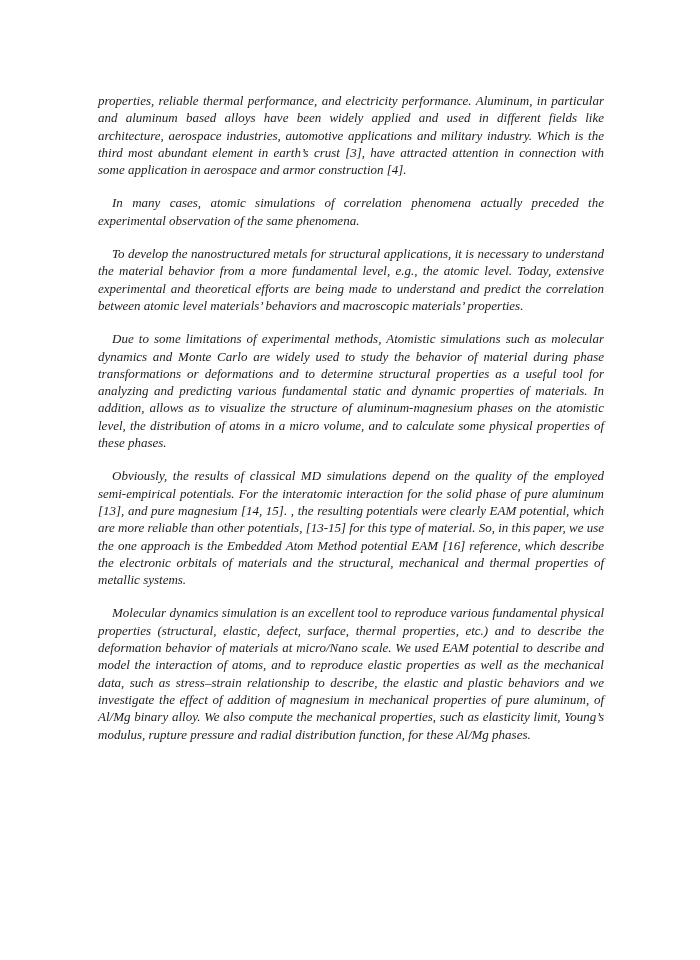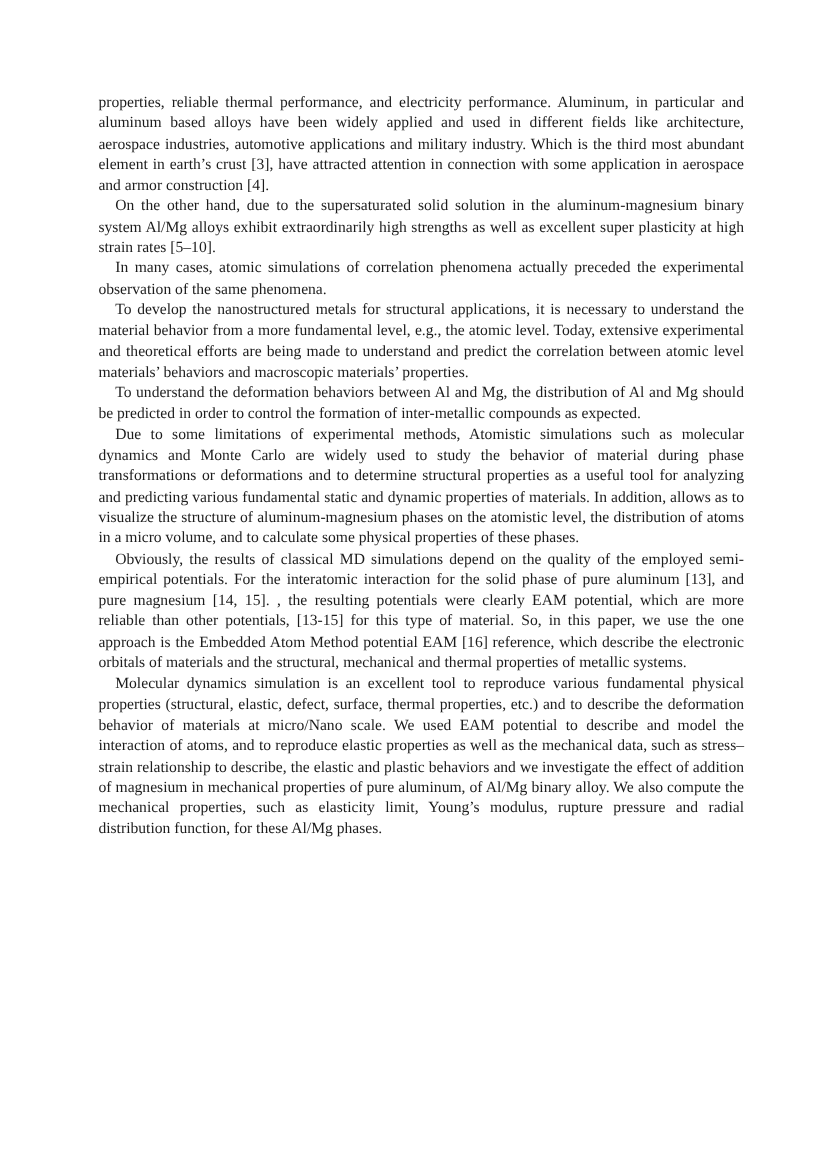--- a/index.html
+++ b/index.html
@@ -21,34 +21,33 @@
     width: 538px;
     font-family: "Liberation Serif", "DejaVu Serif", serif;
     font-size: 13px;
     line-height: 17.3px;
     color: #1c1c1c;
     text-align: justify;
     -webkit-hyphens: none;
     hyphens: none;
   }
   .text-column p {
-    margin: 0;
+    margin: 16px;
     padding: 0;
+    font-style: italic;
   }
   .text-column p.indent {
     text-indent: 14px;
   }
 </style>
 </head>
 <body>
 
 <div class="page">
   <div class="text-column">
     <p>properties, reliable thermal performance, and electricity performance. Aluminum, in particular and aluminum based alloys have been widely applied and used in different fields like architecture, aerospace industries, automotive applications and military industry. Which is the third most abundant element in earth’s crust [3], have attracted attention in connection with some application in aerospace and armor construction [4].</p>
-    <p class="indent">On the other hand, due to the supersaturated solid solution in the aluminum-magnesium binary system Al/Mg alloys exhibit extraordinarily high strengths as well as excellent super plasticity at high strain rates [5–10].</p>
     <p class="indent">In many cases, atomic simulations of correlation phenomena actually preceded the experimental observation of the same phenomena.</p>
     <p class="indent">To develop the nanostructured metals for structural applications, it is necessary to understand the material behavior from a more fundamental level, e.g., the atomic level. Today, extensive experimental and theoretical efforts are being made to understand and predict the correlation between atomic level materials’ behaviors and macroscopic materials’ properties.</p>
-    <p class="indent">To understand the deformation behaviors between Al and Mg, the distribution of Al and Mg should be predicted in order to control the formation of inter-metallic compounds as expected.</p>
     <p class="indent">Due to some limitations of experimental methods, Atomistic simulations such as molecular dynamics and Monte Carlo are widely used to study the behavior of material during phase transformations or deformations and to determine structural properties as a useful tool for analyzing and predicting various fundamental static and dynamic properties of materials. In addition, allows as to visualize the structure of aluminum-magnesium phases on the atomistic level, the distribution of atoms in a micro volume, and to calculate some physical properties of these phases.</p>
     <p class="indent">Obviously, the results of classical MD simulations depend on the quality of the employed semi-empirical potentials. For the interatomic interaction for the solid phase of pure aluminum [13], and pure magnesium [14, 15]. , the resulting potentials were clearly EAM potential, which are more reliable than other potentials, [13-15] for this type of material.  So, in this paper, we use the one approach is the Embedded Atom Method potential EAM [16] reference, which describe the electronic orbitals of materials and the structural, mechanical and thermal properties of metallic systems.</p>
     <p class="indent">Molecular dynamics simulation is an excellent tool to reproduce various fundamental physical properties (structural, elastic, defect, surface, thermal properties, etc.) and to describe the deformation behavior of materials at micro/Nano scale. We used EAM potential to describe and model the interaction of atoms, and to reproduce elastic properties as well as the mechanical data, such as stress–strain relationship to describe, the elastic and plastic behaviors and we investigate the effect of addition of magnesium in mechanical properties of pure aluminum, of Al/Mg binary alloy. We also compute the mechanical properties, such as elasticity limit, Young’s modulus, rupture pressure and radial distribution function, for these Al/Mg phases.</p>
   </div>
 </div>
 
 </body></html>

